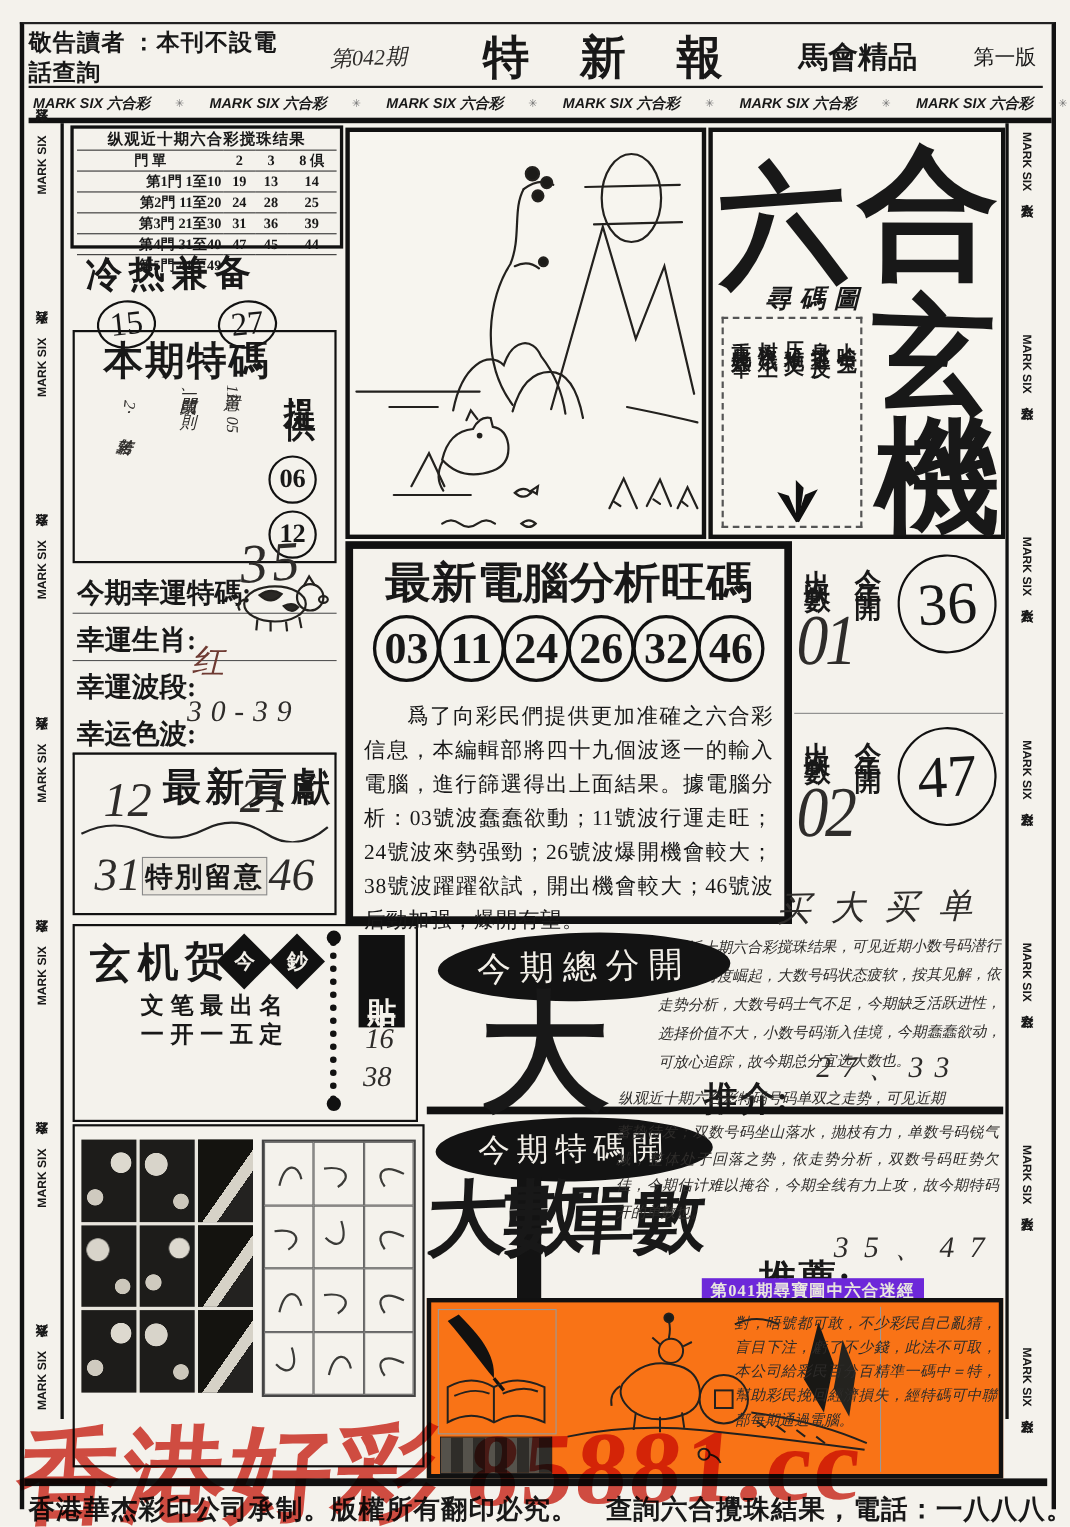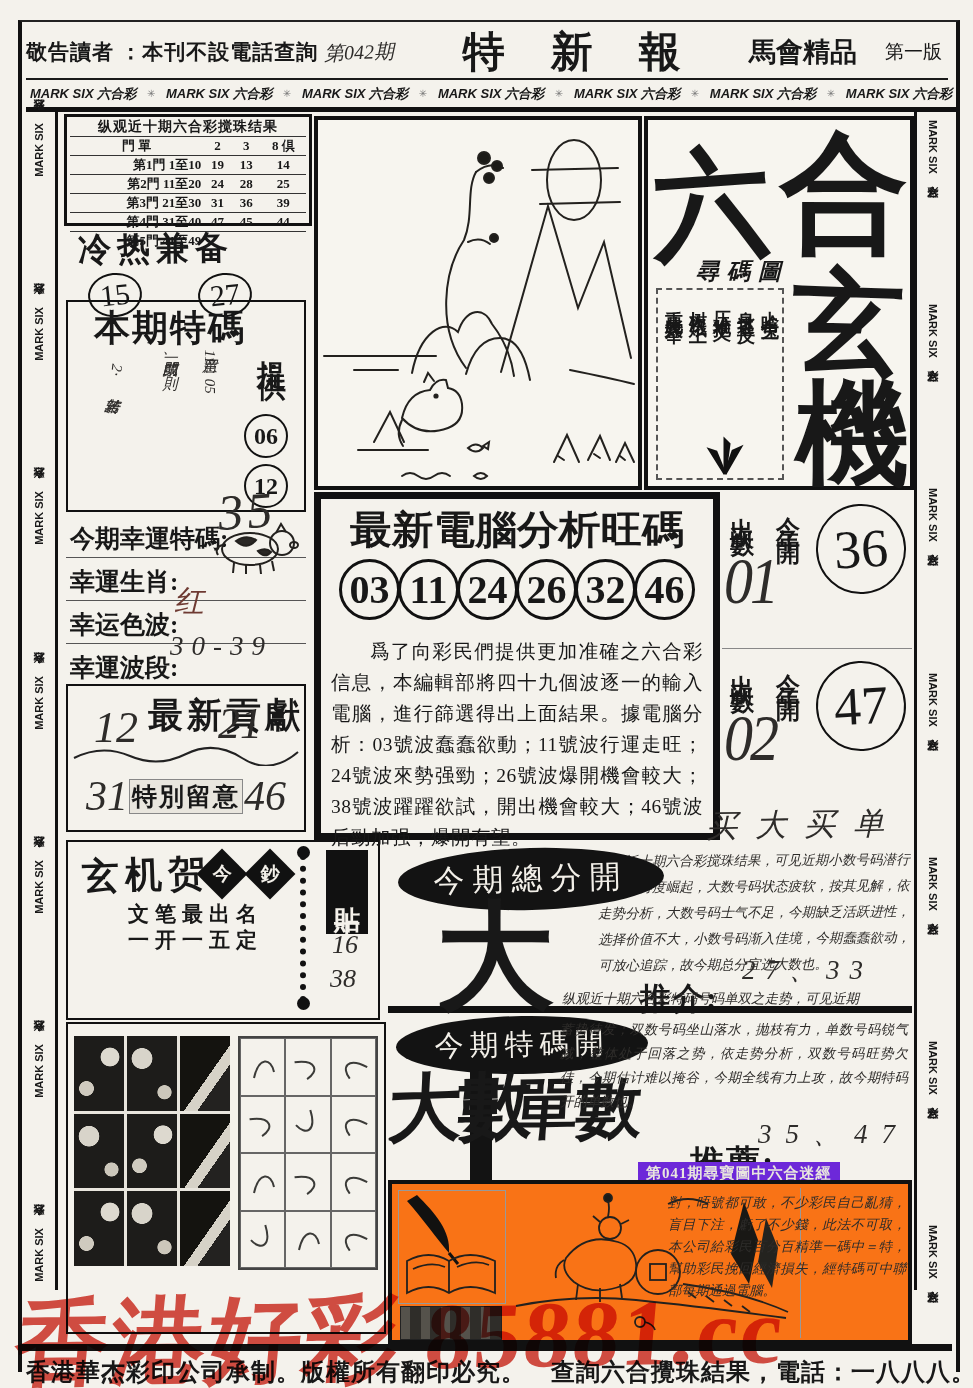--- a/index.html
+++ b/index.html
@@ -2,21 +2,21 @@
 <html><head>
 <meta charset="utf-8">
 <style>
   html,body{margin:0;padding:0;}
   body{
     width:973px;height:1388px;position:relative;overflow:hidden;
     background:#f4f2ec;
     font-family:"Liberation Serif", serif;
     color:#181818;
   }
-  .abs{position:absolute;}
+  .abs{position:absolute;gap:23px;}
   .frame{left:18px;top:20px;width:934px;height:1350px;
     border-left:4px solid #111;border-right:4px solid #111;border-top:2px solid #222;}
   
   .header{left:26px;top:26px;width:922px;height:52px;display:flex;align-items:center;border-bottom:2px solid #1a1a1a;}
   .notice{font-size:21px;font-weight:bold;letter-spacing:1px;}
   .issue{font-size:20px;font-style:italic;margin-left:6px;transform:rotate(-2deg);white-space:nowrap;}
   .paper-title{flex:1;text-align:center;font-size:42px;font-weight:bold;letter-spacing:46px;text-indent:46px;white-space:nowrap;}
   .paper-sub{font-size:27px;font-weight:bold;margin-right:28px;white-space:nowrap;}
   .edition{font-size:19px;margin-right:6px;white-space:nowrap;}
   
@@ -273,22 +273,22 @@
       <line x1="28" y1="48" x2="27" y2="58"></line>
         <line x1="40" y1="50" x2="40" y2="59"></line>
       <line x1="54" y1="50" x2="55" y2="59"></line>
         <line x1="66" y1="46" x2="68" y2="56"></line>
       <path d="M30 26 q10 -7 20 -1 q-9 11 -20 1 z" fill="#2a2825"></path>
       <path d="M52 36 q8 -4 13 1 q-6 7 -13 -1 z" fill="#2a2825"></path>
     </g>
   </svg>
   <div class="row">今期幸運特碼:</div>
   <div class="row">幸運生肖:</div>
+  <div class="row" style="border-bottom:none;">幸運波段:</div>
   <div class="row">幸运色波:</div>
-  <div class="row" style="border-bottom:none;">幸運波段:</div>
   <span class="val-red hand">红</span>
   <span class="val-band hand">30-39</span>
 </div>
 
 <div class="contrib">
   <div class="ttl">最新貢獻</div>
   <span class="n12 hand">12</span>
   <span class="n21 hand">21</span>
   <svg class="wave" width="228" height="24" viewBox="0 0 228 24">
     <path d="M2 16 Q30 2 58 14 T114 12 T170 16 T226 10" fill="none" stroke="#222" stroke-width="2"></path>

